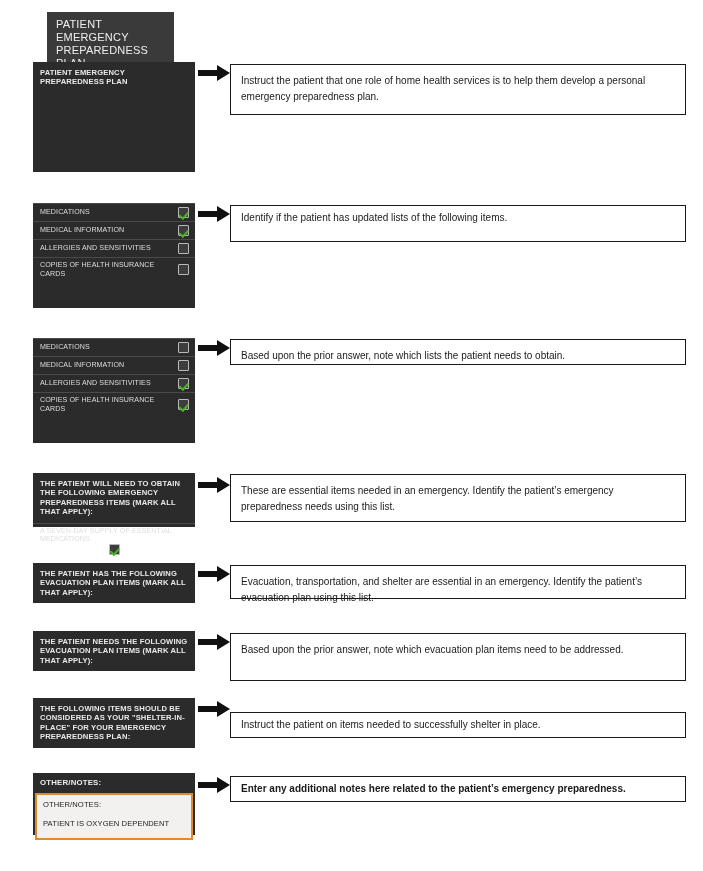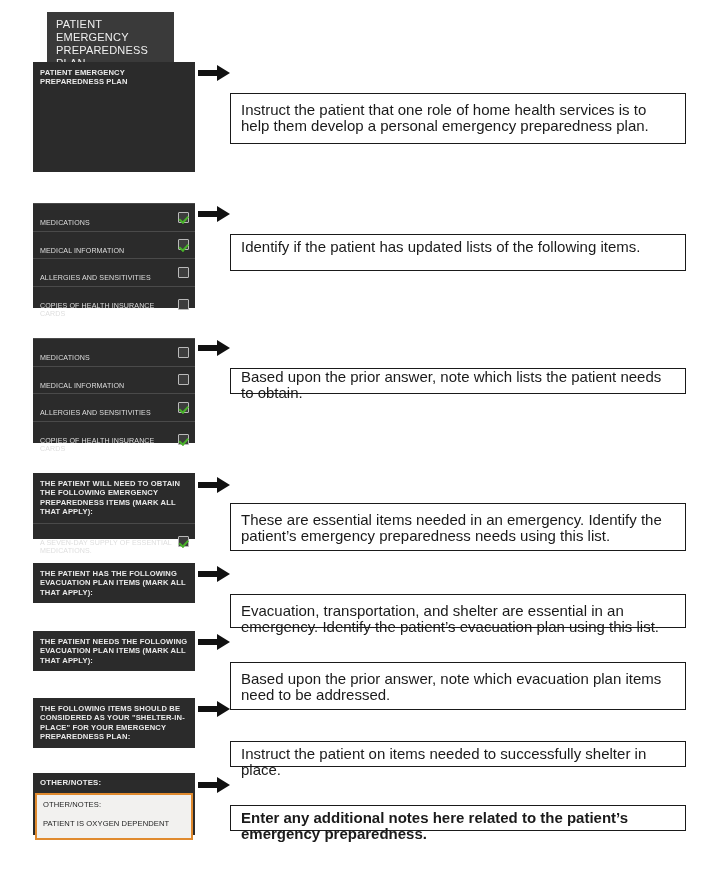--- a/index.html
+++ b/index.html
@@ -66,21 +66,20 @@
     min-height: 15px;
     box-sizing: border-box;
   }
   .cb-label {
     font-size: 7.1px;
     line-height: 8.6px;
     letter-spacing: .1px;
     color: #dedede;
     padding-right: 6px;
     flex: 1;
-    margin-top: 12px;
   }
   .cb-box {
     width: 11px;
     height: 11px;
     flex: 0 0 11px;
     background: #3d3d3d;
     border: 1px solid #b9b9b9;
     box-sizing: border-box;
     position: relative;
     border-radius: 1px;
@@ -132,23 +131,22 @@
 
   
   .callout {
     position: absolute;
     left: 230px;
     background: #ffffff;
     border: 1px solid #1a1a1a;
     box-sizing: border-box;
     padding: 8px 10px 8px 10px;
     color: #1a1a1a;
-    font-size: 15px;
+    font-size: 10px;
     line-height: 16px;
-    margin-top: 29px;
   }
 </style>
 </head>
 <body>
 
 <div class="title-chip">PATIENT EMERGENCY PREPAREDNESS PLAN</div>
 
 <div class="panel" style="top:62px;height:110px;">
   <div class="panel-head">PATIENT EMERGENCY PREPAREDNESS PLAN</div>
 </div>
@@ -204,27 +202,27 @@
   <div class="cb-row">
     <span class="cb-label">COPIES OF HEALTH INSURANCE CARDS</span>
     <span class="cb-box checked"></span>
   </div>
 </div>
 <div class="arrow" style="left:198px;top:340px;">
   <svg width="32" height="16" viewBox="0 0 32 16">
       <path d="M0 5 H19 V0 L32 8 L19 16 V11 H0 Z" fill="#111111"></path>
     </svg>
 </div>
-<div class="callout" style="top:339px;width:456px;height:26px;padding-top:0;">
+<div class="callout" style="top:339px;width:456px;height:26px;padding-top:8px;">
   <span>Based upon the prior answer, note which lists the patient needs to obtain.</span>
 </div>
 
-<div class="panel" style="top:473px;height:66px;">
+<div class="panel" style="top:473px;height:54px;">
   <div class="panel-head">THE PATIENT WILL NEED TO OBTAIN THE FOLLOWING EMERGENCY PREPAREDNESS ITEMS (MARK ALL THAT APPLY):</div>
-  <div class="cb-row" style="min-height:18px;">
+  <div class="cb-row" style="min-height:18px;flex-direction:column;">
     <span class="cb-label">A SEVEN-DAY SUPPLY OF ESSENTIAL MEDICATIONS.</span>
     <span class="cb-box checked"></span>
   </div>
 </div>
 <div class="arrow" style="left:198px;top:477px;">
   <svg width="32" height="16" viewBox="0 0 32 16">
       <path d="M0 5 H19 V0 L32 8 L19 16 V11 H0 Z" fill="#111111"></path>
     </svg>
 </div>
 <div class="callout" style="top:474px;width:456px;height:48px;">

